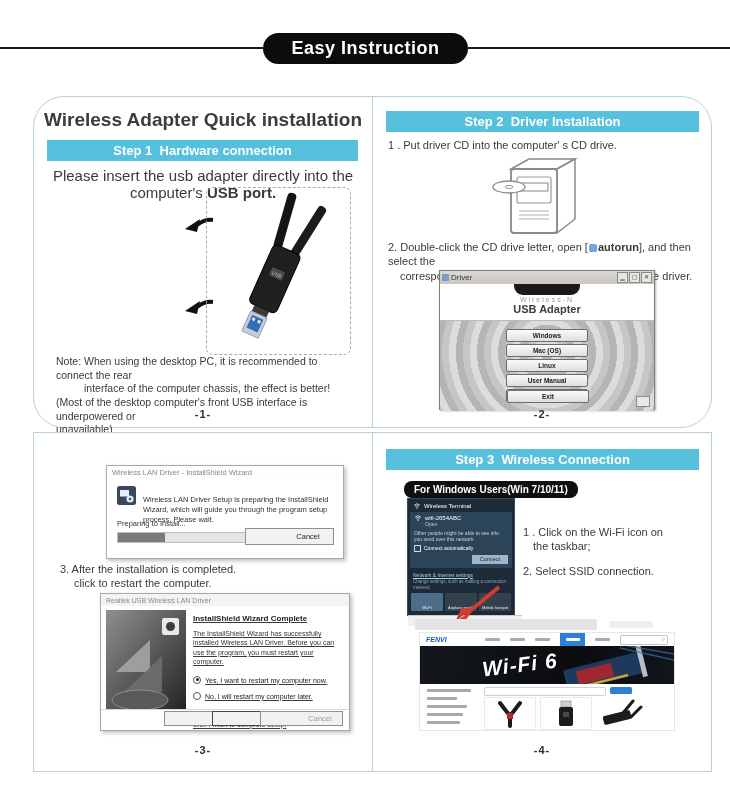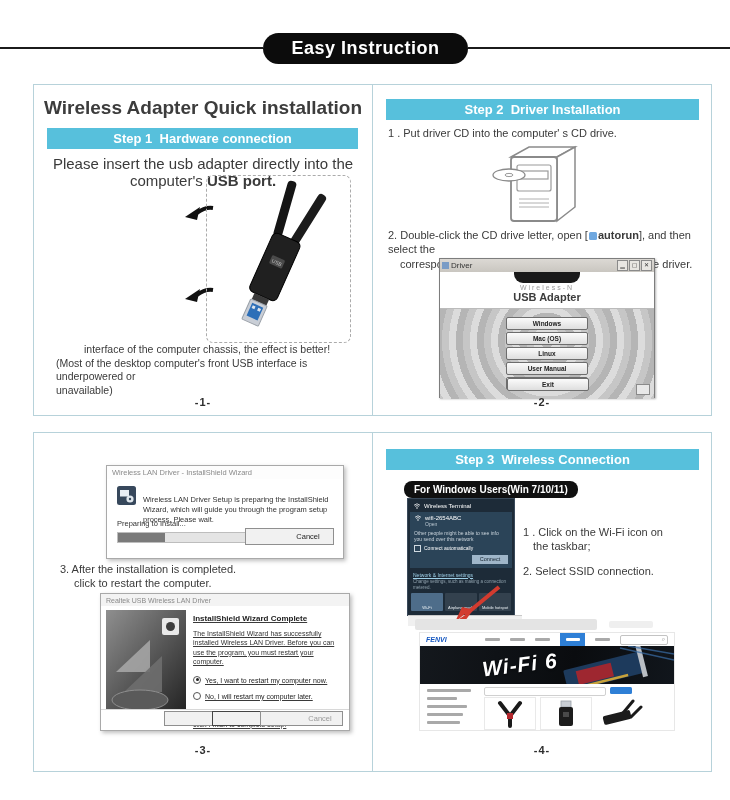--- a/index.html
+++ b/index.html
@@ -73,21 +73,21 @@
 <body>
 
 <div class="page">
 
   <div class="abs topline" style="left:0;width:263px;"></div>
   <div class="abs topline" style="left:468px;width:262px;"></div>
   <div class="abs pill">
     <span>Easy Instruction</span>
   </div>
 
-  <div class="abs rowbox" style="top:84px;height:330px;">
+  <div class="abs rowbox" style="top:96px;height:330px;border-radius:31px;">
     <div class="abs vdiv"></div>
 
     <div class="abs panel" style="left:0;">
       <div class="abs p1title" style="top:12px;">Wireless Adapter Quick installation</div>
       <div class="abs stephdr" style="left:13px;top:43px;width:311px;">Step 1  Hardware connection</div>
       <div class="abs" style="top:70px;width:100%;text-align:center;font-size:15px;">
         <span>Please insert the usb adapter directly into the computer's </span><span class="bold">USB port.</span>
       </div>
 
 
@@ -112,20 +112,21 @@
             <rect x="49" y="120" width="16" height="7" fill="#3a3a3a"></rect>
             <rect x="48" y="127" width="18" height="22" rx="1" fill="#c9ced6" stroke="#9aa0a8" stroke-width="1"></rect>
             <rect x="51" y="130" width="12" height="14" fill="#2d6fb8"></rect>
             <rect x="52.5" y="132" width="3" height="3" fill="#dfe6ee"></rect>
             <rect x="58.5" y="132" width="3" height="3" fill="#dfe6ee"></rect>
           </g>
         </svg>
       </div>
 
       <div class="abs smalltxt" style="left:22px;top:258px;width:300px;">
+        <div>Note: When using the desktop PC, it is recommended to connect the rear</div>
         <div class="indent1">interface of the computer chassis,  the effect is better!</div>
         <div>(Most of the desktop computer's front USB interface is underpowered or</div>
         <div>unavailable)</div>
       </div>
       <div class="abs pageno" style="top:311px;">-1-</div>
     </div>
 
     <div class="abs panel" style="left:339px;">
       <div class="abs stephdr" style="left:13px;top:14px;width:313px;">Step 2  Driver Installation</div>
       <div class="abs body11" style="left:15px;top:41px;">1 . Put driver CD into the computer' s CD drive.</div>

